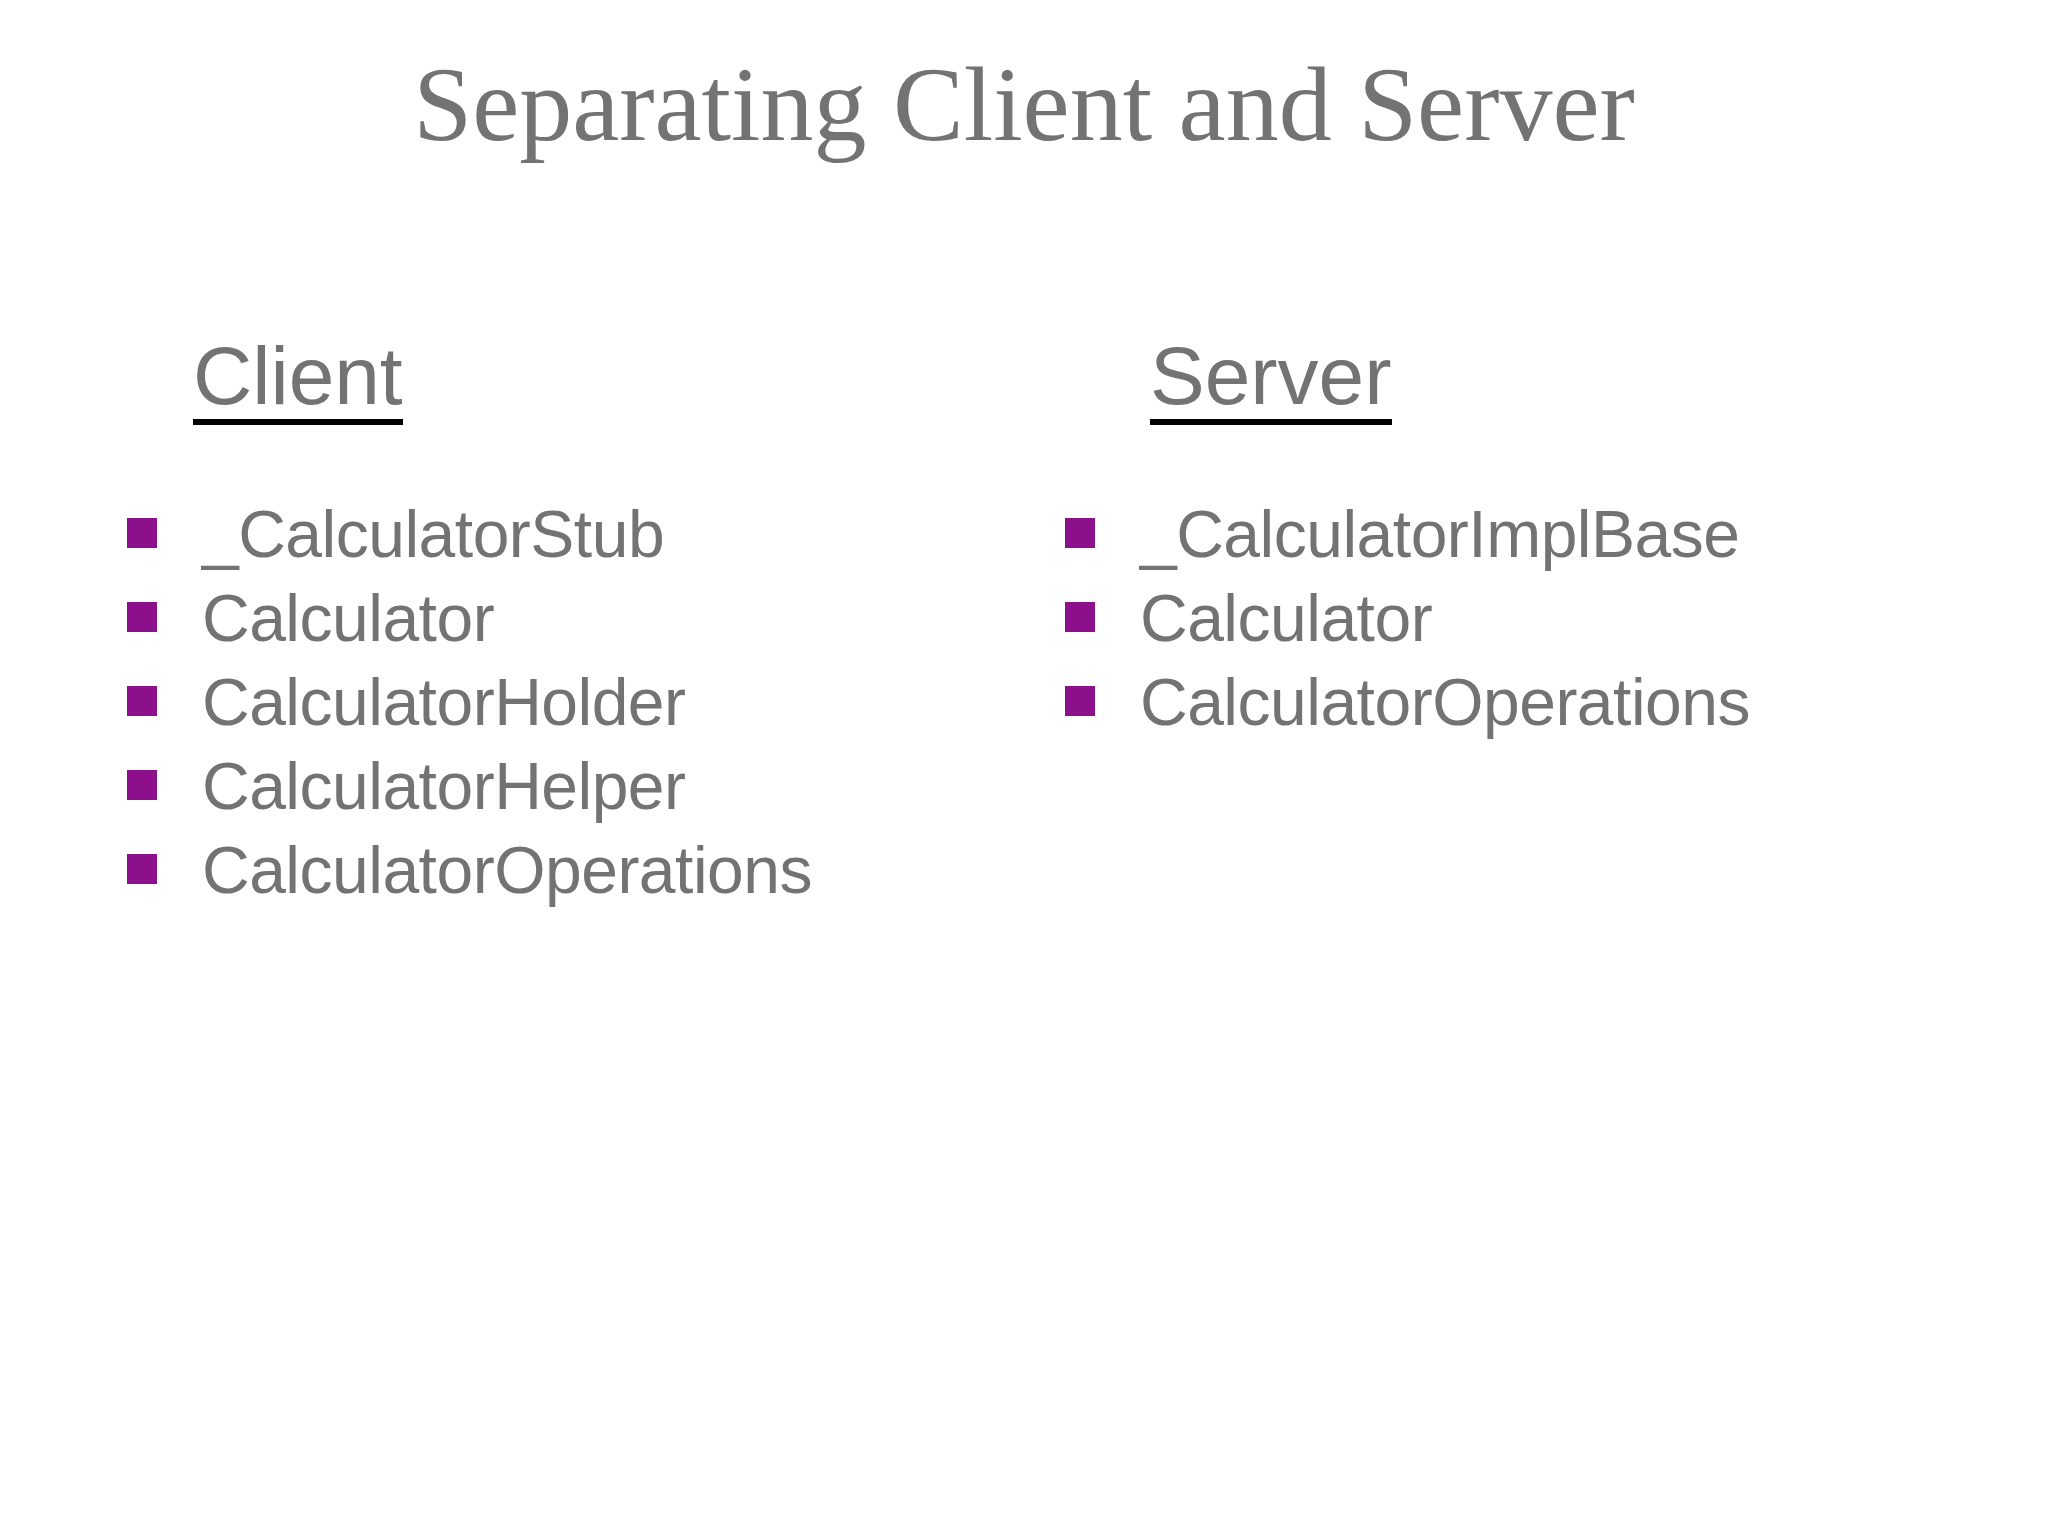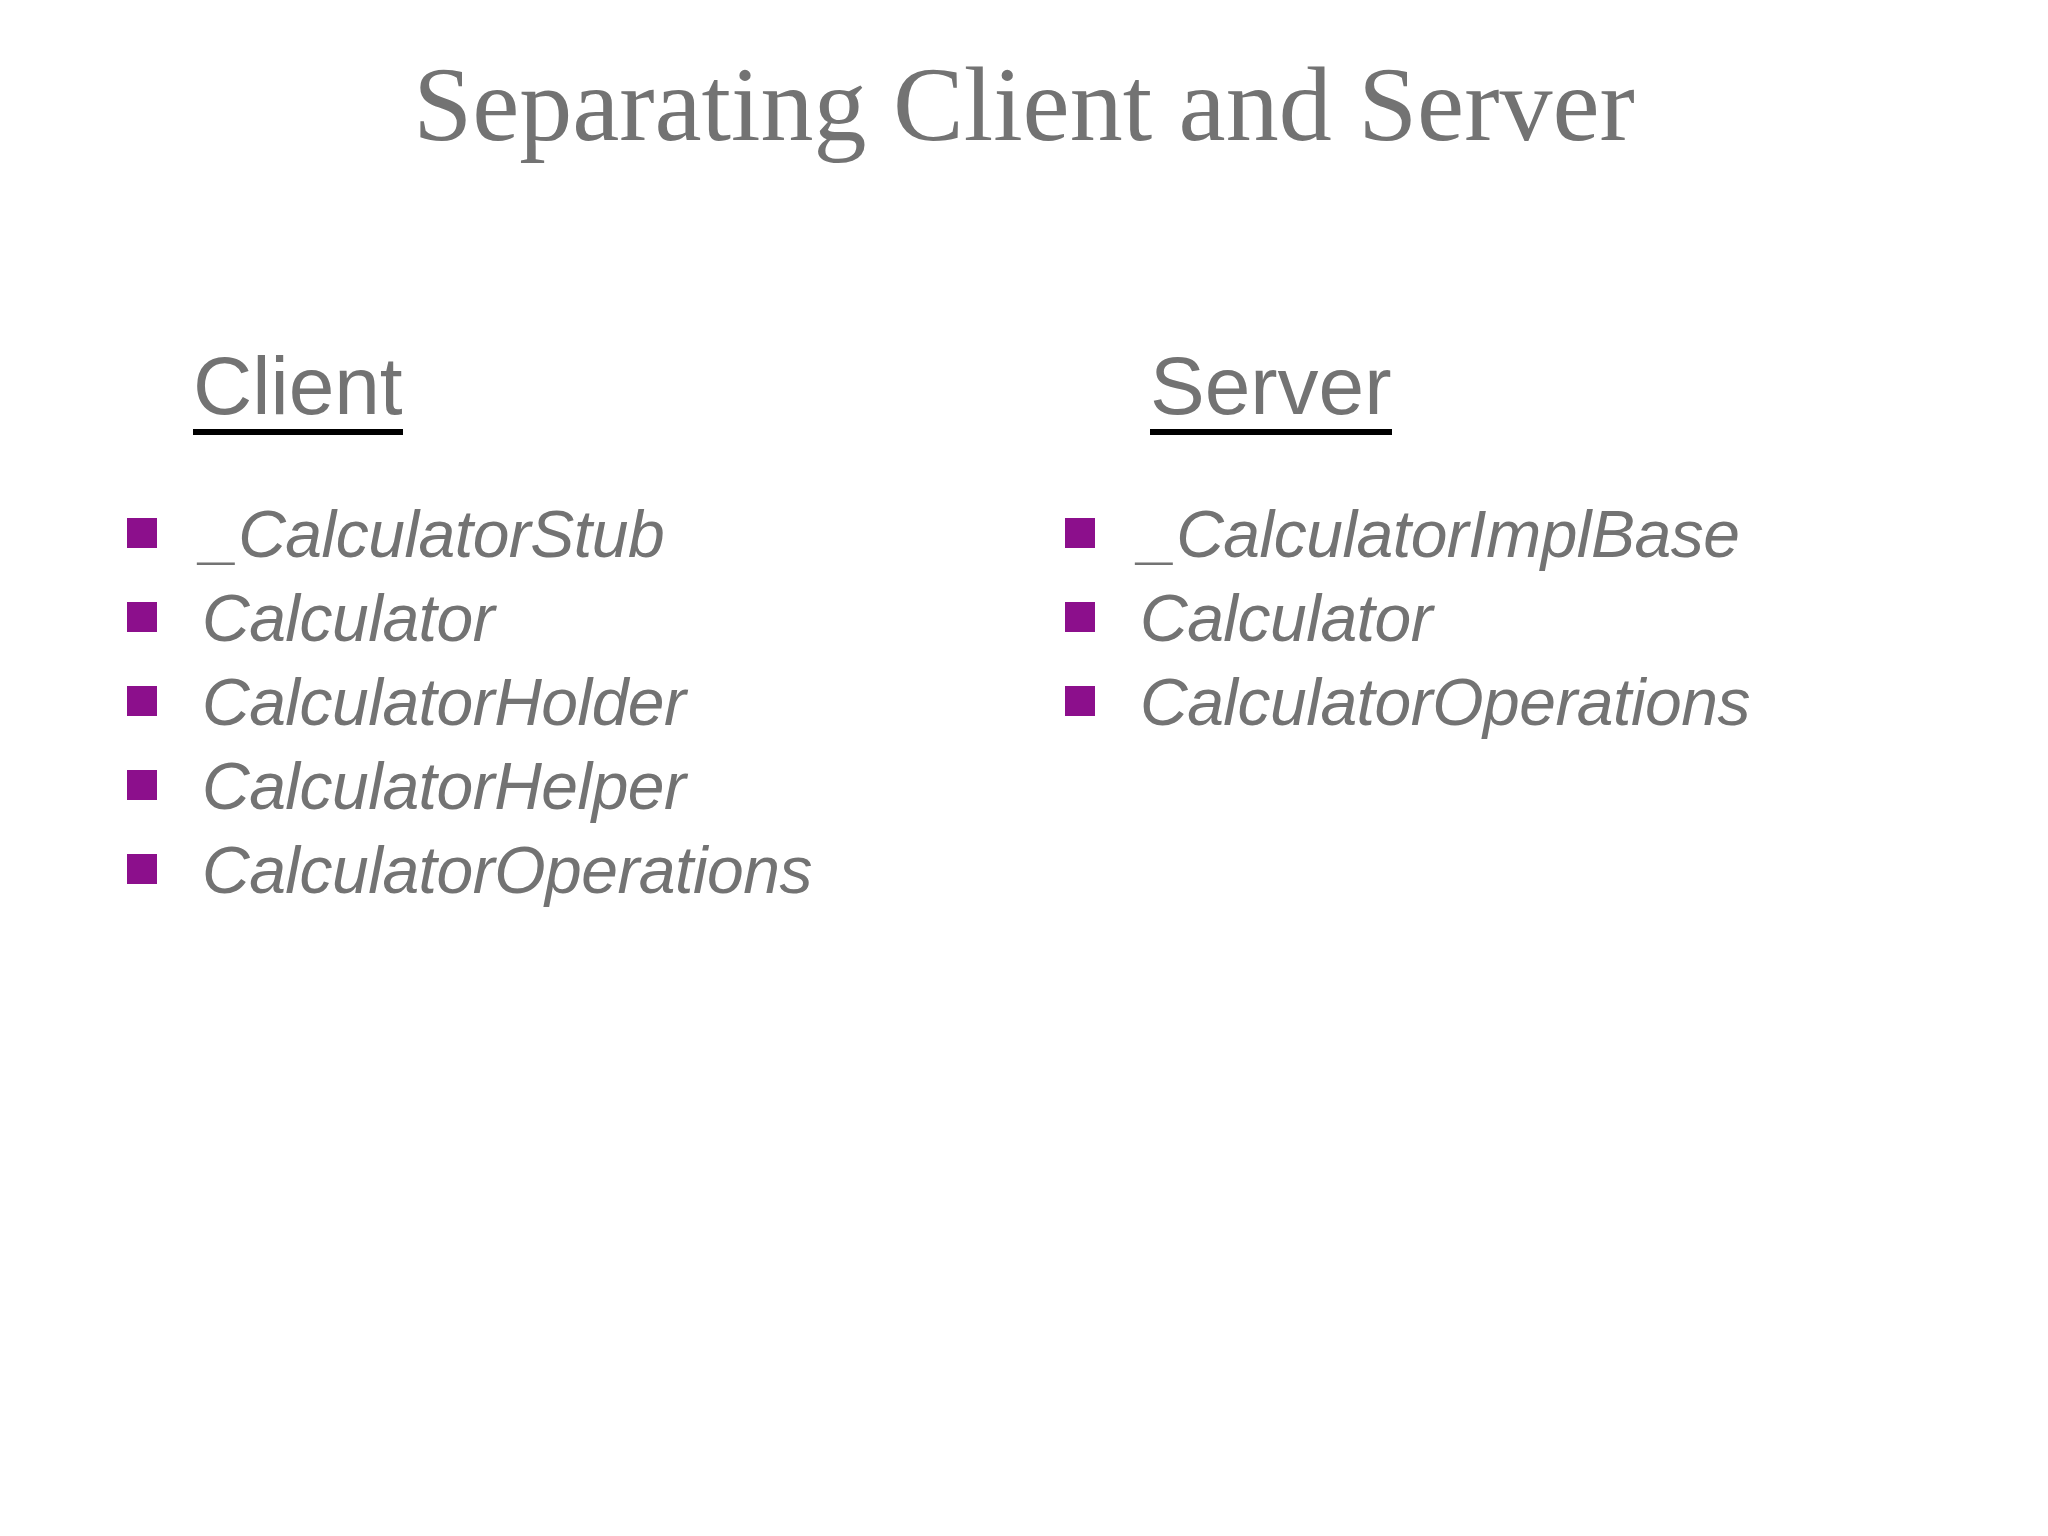--- a/index.html
+++ b/index.html
@@ -19,37 +19,36 @@
     width: 100%;
     text-align: center;
     font-family: "Liberation Serif", serif;
     font-weight: 400;
     font-size: 106px;
     line-height: 1;
     white-space: nowrap;
   }
   .column-heading {
     position: absolute;
-    top: 345px;
+    top: 335px;
     font-size: 82px;
     line-height: 1;
   }
   .column-heading .heading-text {
     display: inline-block;
     border-bottom: 6px solid #000;
     padding-bottom: 2px;
     white-space: nowrap;
   }
   .client-heading { left: 193px; }
   .server-heading { left: 1150px; }
 
   .bullet-list {
     position: absolute;
     top: 492px;
-    font-style: italic;
   }
   .client-list { left: 127px; }
   .server-list { left: 1065px; }
 
   .list-row {
     position: relative;
     height: 84px;
   }
   .bullet-square {
     position: absolute;

